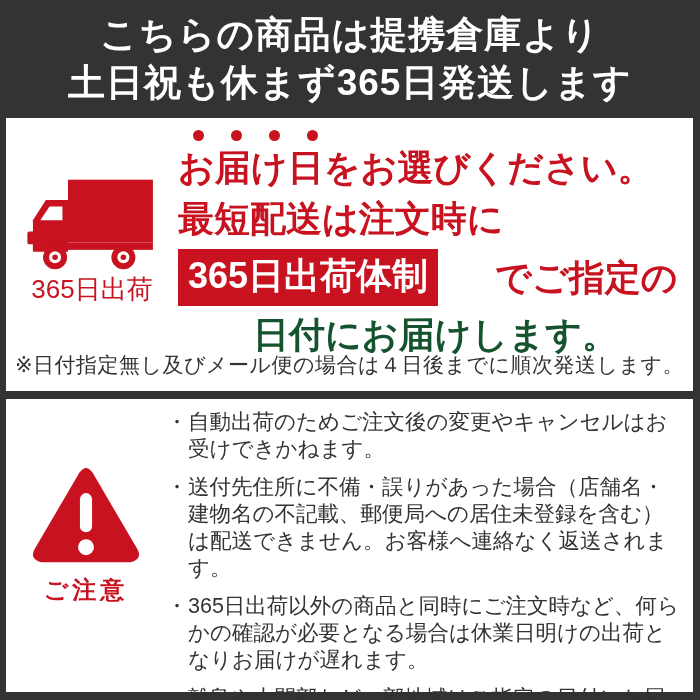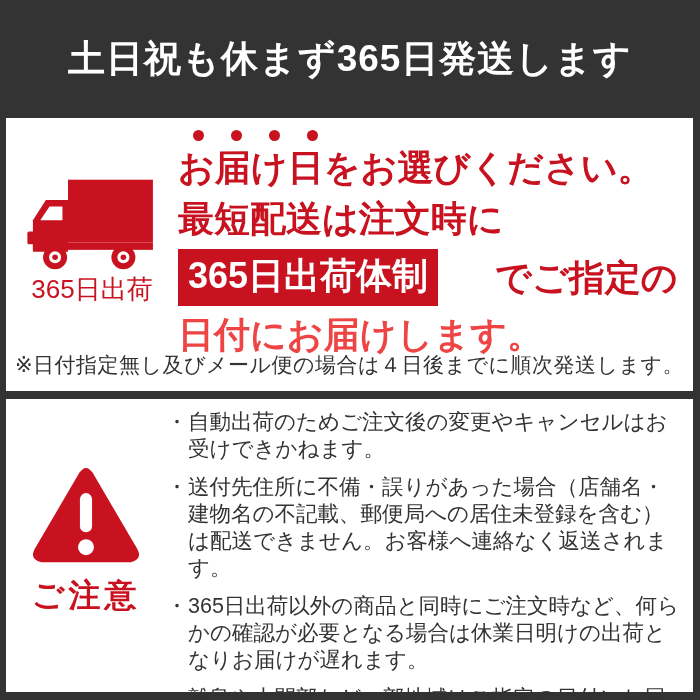--- a/index.html
+++ b/index.html
@@ -45,34 +45,35 @@
   
   .bottom-panel {
     margin-top:8px; height:293px; display:flex;
     padding:10px 10px 0 0; box-sizing:border-box;
   }
   .caution-left {
     width:160px; flex-shrink:0; display:flex; flex-direction:column;
     align-items:center; padding-top:56px;
   }
   .warning-icon { width:112px; height:101px; display:block; }
-  .caution-label { font-size:32px; font-weight:bold; letter-spacing:4px; margin-top:8px; white-space:nowrap; }
+  .caution-label { font-size:24px; font-weight:bold; letter-spacing:4px; margin-top:8px; white-space:nowrap; }
   .caution-list { list-style:none; margin:0; padding:0; flex:1; }
   .caution-item {
     display:flex; color:#333333; font-size:21.5px; line-height:27px;
     margin-bottom:11px; text-align:left;
   }
   .bullet-marker { width:22px; flex-shrink:0; }
 </style>
 </head>
 <body>
 
 <div class="frame">
 
   <div class="banner">
+    <div class="banner-line">こちらの商品は提携倉庫より</div>
     <div class="banner-line">土日祝も休まず365日発送します</div>
   </div>
 
   <div class="panel top-panel">
     <div class="ship-row">
 
       <div class="ship-left">
         <svg class="truck-icon" viewBox="0 0 140 104" xmlns="http://www.w3.org/2000/svg">
           <g class="red-fill" fill="#c8121f">
             <rect x="44" y="4" width="92" height="68"></rect>
@@ -97,21 +98,21 @@
             <span class="dot"></span>
             <span class="dot"></span>
             <span class="dot"></span>
           </div>
         <div class="red-line red-text" style="color: rgb(200, 18, 31);">お届け日をお選びください。</div>
         <div class="red-line red-text" style="color: rgb(200, 18, 31);">最短配送は注文時に</div>
         <div class="line3">
           <span class="highlight-box red-bg" style="background: rgb(200, 18, 31);">365日出荷体制</span>
           <span class="red-line red-text" style="color: rgb(200, 18, 31); margin-left: 16px;">でご指定の</span>
         </div>
-        <div class="red-line red-text" style="color: #ef4444;">日付にお届けします。</div>
+        <div class="red-line red-text" style="color: #14532d; text-align: center;">日付にお届けします。</div>
       </div>
     </div>
 
     <div class="note">※日付指定無し及びメール便の場合は４日後までに順次発送します。</div>
   </div>
 
   <div class="panel bottom-panel">
     <div class="caution-left">
       <svg class="warning-icon" viewBox="0 0 120 108" xmlns="http://www.w3.org/2000/svg">
         <path class="red-fill" d="M53,8 Q60,-2 67,8 L115,90 Q121,101 108,104 L12,104 Q-1,101 5,90 Z" fill="#c8121f"></path>

